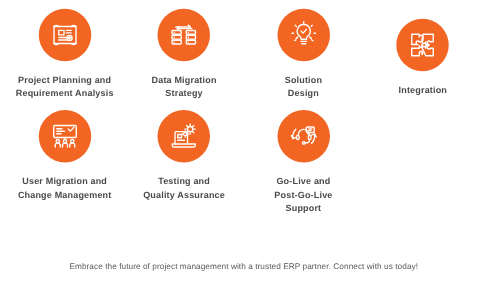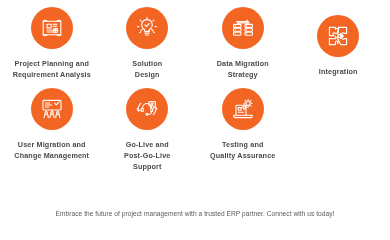--- a/index.html
+++ b/index.html
@@ -87,34 +87,20 @@
           <path d="M3.2 5.2h17.6v13.6H3.2z"></path>
           <path d="M3.2 5.2c1.2-1 2.6-1 3.8 0M17 5.2c1.2-1 2.6-1 3.8 0M3.2 18.8c1.2 1 2.6 1 3.8 0M17 18.8c1.2 1 2.6 1 3.8 0"></path>
           <path d="M7 8.3h4.2v3.6H7z"></path>
           <path d="M13 8.3h4M13 10.3h4M7 14h10M7 16h6.5"></path>
           <circle cx="15.6" cy="14.4" r="2.1"></circle>
           <path d="M15.6 13.3v2.2M14.5 14.4h2.2"></path>
         </svg>
       </div>
       <div class="cell-label">Project Planning and
 Requirement Analysis</div>
-    </div>
-
-    <div class="cell">
-      <div class="icon-circle">
-        <svg width="24" height="24" viewBox="0 0 24 24" fill="none" stroke="#ffffff" stroke-width="1.1" stroke-linecap="round" stroke-linejoin="round">
-          <path d="M12 3.6a5.2 5.2 0 0 0-3.1 9.4c.6.5.9 1.1.9 1.8v.6h4.4v-.6c0-.7.3-1.3.9-1.8A5.2 5.2 0 0 0 12 3.6z"></path>
-          <path d="M9.8 17.1h4.4M10.4 19h3.2"></path>
-          <path d="M9.9 8.9l1.5 1.6 2.8-3"></path>
-          <path d="M12 1.4v1.2M5.2 4.2l.9.9M18.8 4.2l-.9.9M2.6 10.6h1.2M20.2 10.6h1.2M4.6 16.6l1-.6M19.4 16.6l-1-.6"></path>
-          <path d="M7.4 13.6c-.9.4-1.6.9-1.6 1.5M16.6 13.6c.9.4 1.6.9 1.6 1.5"></path>
-        </svg>
-      </div>
-      <div class="cell-label">Solution
-Design</div>
     </div>
 
     <div class="cell">
       <div class="icon-circle">
         <svg width="24" height="24" viewBox="0 0 24 24" fill="none" stroke="#ffffff" stroke-width="1.1" stroke-linecap="round" stroke-linejoin="round">
           <rect x="2.6" y="8.4" width="7.4" height="3" rx="0.6"></rect>
           <rect x="2.6" y="12.3" width="7.4" height="3" rx="0.6"></rect>
           <rect x="2.6" y="16.2" width="7.4" height="3" rx="0.6"></rect>
           <rect x="14" y="8.4" width="7.4" height="3" rx="0.6"></rect>
           <rect x="14" y="12.3" width="7.4" height="3" rx="0.6"></rect>
@@ -123,20 +109,34 @@
           <path d="M5.6 5.6h11.5"></path>
           <path d="M15.6 4.1l1.7 1.5-1.7 1.5"></path>
           <path d="M18.4 6.9H6.9"></path>
           <path d="M8.4 5.4L6.7 6.9l1.7 1.5"></path>
         </svg>
       </div>
       <div class="cell-label">Data Migration
 Strategy</div>
     </div>
 
+    <div class="cell">
+      <div class="icon-circle">
+        <svg width="24" height="24" viewBox="0 0 24 24" fill="none" stroke="#ffffff" stroke-width="1.1" stroke-linecap="round" stroke-linejoin="round">
+          <path d="M12 3.6a5.2 5.2 0 0 0-3.1 9.4c.6.5.9 1.1.9 1.8v.6h4.4v-.6c0-.7.3-1.3.9-1.8A5.2 5.2 0 0 0 12 3.6z"></path>
+          <path d="M9.8 17.1h4.4M10.4 19h3.2"></path>
+          <path d="M9.9 8.9l1.5 1.6 2.8-3"></path>
+          <path d="M12 1.4v1.2M5.2 4.2l.9.9M18.8 4.2l-.9.9M2.6 10.6h1.2M20.2 10.6h1.2M4.6 16.6l1-.6M19.4 16.6l-1-.6"></path>
+          <path d="M7.4 13.6c-.9.4-1.6.9-1.6 1.5M16.6 13.6c.9.4 1.6.9 1.6 1.5"></path>
+        </svg>
+      </div>
+      <div class="cell-label">Solution
+Design</div>
+    </div>
+
 
     <div class="cell row-2">
       <div class="icon-circle">
         <svg width="24" height="24" viewBox="0 0 24 24" fill="none" stroke="#ffffff" stroke-width="1.1" stroke-linecap="round" stroke-linejoin="round">
           <path d="M3.4 3.4h6v2.2a1.4 1.4 0 1 1 2.2 1.2v2.6H9.4a1.4 1.4 0 1 0-1.2 2.2H3.4z"></path>
           <path d="M14.6 3.4h6v6h-2.2a1.4 1.4 0 1 0-1.2 2.2h-2.6V9.4a1.4 1.4 0 1 1-2.2-1.2V3.4z"></path>
           <path d="M3.4 14.6h6v-2.2a1.4 1.4 0 1 0 2.2-1.2v2.6"></path>
           <path d="M3.4 14.6v6h6v-2.2a1.4 1.4 0 1 1 2.2 1.2v-2.6"></path>
           <path d="M14.6 20.6h6v-6h-2.2a1.4 1.4 0 1 1-1.2-2.2h-2.6v2.2a1.4 1.4 0 1 0-2.2 1.2z"></path>
         </svg>
@@ -154,20 +154,37 @@
           <path d="M4.2 20.6v-1.4c0-1 .9-1.7 2-1.7s2 .7 2 1.7v1.4"></path>
           <circle cx="6.2" cy="15.9" r="1.3"></circle>
           <path d="M10 20.6v-1.4c0-1 .9-1.7 2-1.7s2 .7 2 1.7v1.4"></path>
           <circle cx="12" cy="15.9" r="1.3"></circle>
           <path d="M15.8 20.6v-1.4c0-1 .9-1.7 2-1.7s2 .7 2 1.7v1.4"></path>
           <circle cx="17.8" cy="15.9" r="1.3"></circle>
         </svg>
       </div>
       <div class="cell-label">User Migration and
 Change Management</div>
+    </div>
+
+    <div class="cell row-2">
+      <div class="icon-circle">
+        <svg width="24" height="24" viewBox="0 0 24 24" fill="none" stroke="#ffffff" stroke-width="1.1" stroke-linecap="round" stroke-linejoin="round">
+          <path d="M5 18.2V9.2c0-.5.4-.9.9-.9h8.2c.5 0 .9.4.9.9v9"></path>
+          <path d="M2.8 18.2h18.4v1.1c0 .7-.6 1.3-1.3 1.3H4.1c-.7 0-1.3-.6-1.3-1.3z"></path>
+          <rect x="7.2" y="10.6" width="3" height="2.6"></rect>
+          <path d="M7.2 15.2h5.4"></path>
+          <circle cx="17.1" cy="6.3" r="2.1"></circle>
+          <path d="M17.1 3.3v-1.1M17.1 10.4V9.3M20.1 6.3h1.1M14 6.3h-1.1M19.2 4.2l.8-.8M15 8.4l-.8.8M19.2 8.4l.8.8M15 4.2l-.8-.8"></path>
+          <circle cx="13.2" cy="10.2" r="1.3"></circle>
+          <path d="M13.2 8.3v-.6M13.2 12.7v-.6M15.1 10.2h.6M10.7 10.2h.6"></path>
+        </svg>
+      </div>
+      <div class="cell-label">Testing and
+Quality Assurance</div>
     </div>
 
     <div class="cell row-2">
       <div class="icon-circle">
         <svg width="24" height="24" viewBox="0 0 24 24" fill="none" stroke="#ffffff" stroke-width="1.1" stroke-linecap="round" stroke-linejoin="round">
           <path d="M3.3 13.6a8.7 8.7 0 0 1 2.4-7.2"></path>
           <path d="M2.1 11.4l1.2 2.5 2.5-1"></path>
           <path d="M20.7 10.4a8.7 8.7 0 0 1-2.4 7.2"></path>
           <path d="M21.9 12.6l-1.2-2.5-2.5 1"></path>
           <path d="M7.6 11.6v-.7a4.4 4.4 0 0 1 8.8 0v.7"></path>
@@ -177,34 +194,17 @@
           <circle cx="12" cy="17.3" r="1"></circle>
           <path d="M14.9 4.6h4.6c.5 0 .9.4.9.9v2.6c0 .5-.4.9-.9.9h-2.4l-1.6 1.4V9h-.6c-.5 0-.9-.4-.9-.9V5.5c0-.5.4-.9.9-.9z"></path>
           <path d="M16.1 6.2h2.4M16.1 7.6h1.5"></path>
         </svg>
       </div>
       <div class="cell-label">Go-Live and
 Post-Go-Live
 Support</div>
     </div>
 
-    <div class="cell row-2">
-      <div class="icon-circle">
-        <svg width="24" height="24" viewBox="0 0 24 24" fill="none" stroke="#ffffff" stroke-width="1.1" stroke-linecap="round" stroke-linejoin="round">
-          <path d="M5 18.2V9.2c0-.5.4-.9.9-.9h8.2c.5 0 .9.4.9.9v9"></path>
-          <path d="M2.8 18.2h18.4v1.1c0 .7-.6 1.3-1.3 1.3H4.1c-.7 0-1.3-.6-1.3-1.3z"></path>
-          <rect x="7.2" y="10.6" width="3" height="2.6"></rect>
-          <path d="M7.2 15.2h5.4"></path>
-          <circle cx="17.1" cy="6.3" r="2.1"></circle>
-          <path d="M17.1 3.3v-1.1M17.1 10.4V9.3M20.1 6.3h1.1M14 6.3h-1.1M19.2 4.2l.8-.8M15 8.4l-.8.8M19.2 8.4l.8.8M15 4.2l-.8-.8"></path>
-          <circle cx="13.2" cy="10.2" r="1.3"></circle>
-          <path d="M13.2 8.3v-.6M13.2 12.7v-.6M15.1 10.2h.6M10.7 10.2h.6"></path>
-        </svg>
-      </div>
-      <div class="cell-label">Testing and
-Quality Assurance</div>
-    </div>
-
   </div>
 
   <div class="tagline">Embrace the future of project management with a trusted ERP partner. Connect with us today!</div>
 
 </div>
 
 </body></html>

